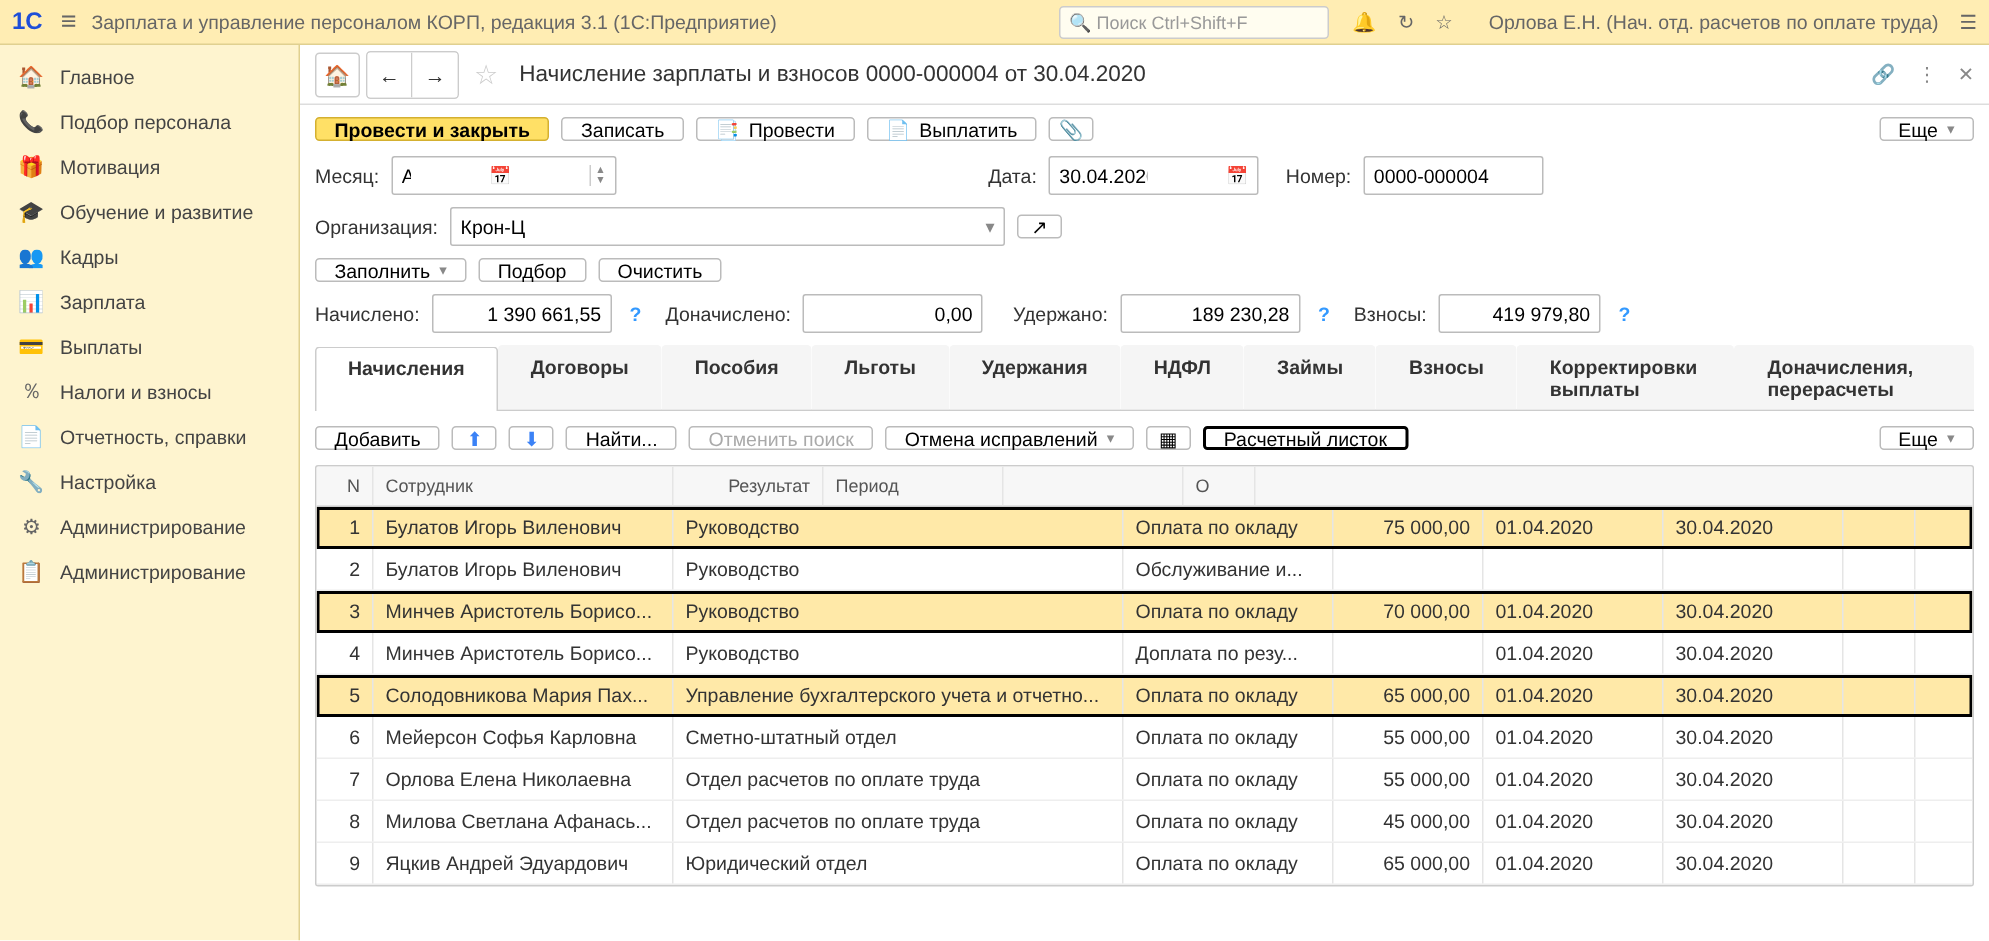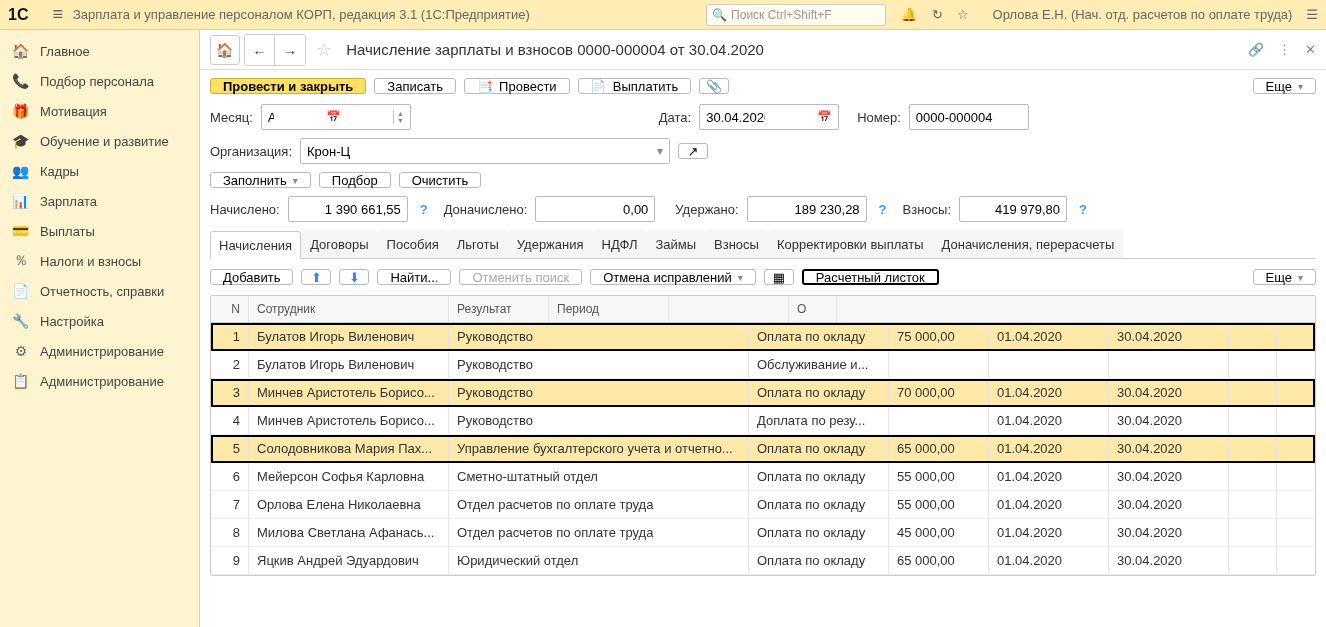--- a/index.html
+++ b/index.html
@@ -1,20 +1,20 @@
 <!DOCTYPE html>
 <html><head>
 <meta charset="utf-8">
 <style>
 * { box-sizing: border-box; margin: 0; padding: 0; }
 body { font-family: Arial, sans-serif; font-size: 13px; color: #333; background: #fff; width: 1326px; height: 627px; overflow: hidden; }
 
 
 .app-bar { height: 30px; background: #ffedb3; display: flex; align-items: center; padding: 0 8px; border-bottom: 1px solid #e0d090; }
-.app-bar .logo { color: #0f172a; font-weight: bold; font-size: 16px; margin-right: 24px; }
+.app-bar .logo { color: #1d4ed8; font-weight: bold; font-size: 16px; margin-right: 12px; }
 .app-bar .hamburger { font-size: 18px; margin-right: 10px; color: #666; cursor: pointer; }
 .app-bar .title { flex: 0 0 auto; color: #666; margin-right: auto; }
 .app-bar .search { width: 180px; height: 22px; border: 1px solid #ccc; border-radius: 3px; background: #fffdf0; padding: 0 6px; display: flex; align-items: center; color: #999; font-size: 12px; }
 .app-bar .icons { display: flex; align-items: center; gap: 14px; margin-left: 16px; color: #666; }
 .app-bar .user { color: #666; margin-left: 10px; }
 
 
 .layout { display: flex; height: calc(100% - 30px); }
 .sidebar { width: 200px; background: #fef4cf; border-right: 1px solid #e0d090; padding-top: 6px; }
 .sidebar-item { display: flex; align-items: center; height: 30px; padding: 0 12px; cursor: pointer; color: #444; gap: 10px; }
@@ -44,34 +44,34 @@
 .form-row { display: flex; align-items: center; gap: 8px; margin-bottom: 8px; }
 .form-row label { color: #333; }
 .input { height: 26px; border: 1px solid #bbb; border-radius: 2px; padding: 0 6px; background: #fff; display: inline-flex; align-items: center; gap: 48px; }
 .input input { border: none; outline: none; width: 100%; font-size: 13px; background: transparent; }
 .input .cal { color: #888; margin-left: 4px; font-size: 12px; }
 .input .spin { display:flex; flex-direction:column; font-size:7px; line-height:7px; margin-left:4px; color:#888; border-left:1px solid #ccc; padding-left:3px;}
 .help { color: #3399ff; font-weight: bold; cursor: pointer; margin-left:4px; }
 .readonly { text-align: right; }
 
 .tabs { display: flex; border-bottom: 1px solid #ccc; margin-top: 8px; }
-.tab { padding: 6px 8px; border: 1px solid transparent; border-bottom: none; cursor: pointer; background: #f5f5f5; margin-right: 0; border-radius: 3px 3px 0 0; }
+.tab { padding: 6px 21px; border: 1px solid transparent; border-bottom: none; cursor: pointer; background: #f5f5f5; margin-right: 0; border-radius: 3px 3px 0 0; font-weight: bold; }
 .tab.active { background: #fff; border-color: #ccc; position: relative; top: 1px; }
 
 .grid-toolbar { display: flex; align-items: center; gap: 8px; margin: 10px 0; }
 .grid-toolbar .highlight-btn { border: 2px solid #000; }
 
 .grid { border: 1px solid #ccc; border-radius: 2px; overflow: hidden; }
 .grid-header { display: flex; background: #f7f7f7; border-bottom: 1px solid #ccc; font-size: 12px; color: #555; }
 .grid-header > div, .grid-row > div { padding: 6px 8px; border-right: 1px solid #e5e5e5; overflow: hidden; white-space: nowrap; text-overflow: ellipsis; }
 .col-n { width: 38px; text-align: right; }
 .col-emp { width: 200px; }
 .col-dep { width: 300px; }
 .col-acc { width: 140px; }
-.col-res { width: 100px; }
+.col-res { width: 100px; text-align: right; }
 .col-p1 { width: 120px; }
 .col-p2 { width: 120px; }
 .col-o { width: 48px; }
 .grid-body { max-height: 280px; overflow: auto; }
 .grid-row { display: flex; border-bottom: 1px solid #eee; font-size: 13px; }
 .grid-row.hl { background: #ffe9a8; outline: 2px solid #000; outline-offset: -2px; position: relative; z-index: 1; }
 </style>
 </head>
 <body>
 

